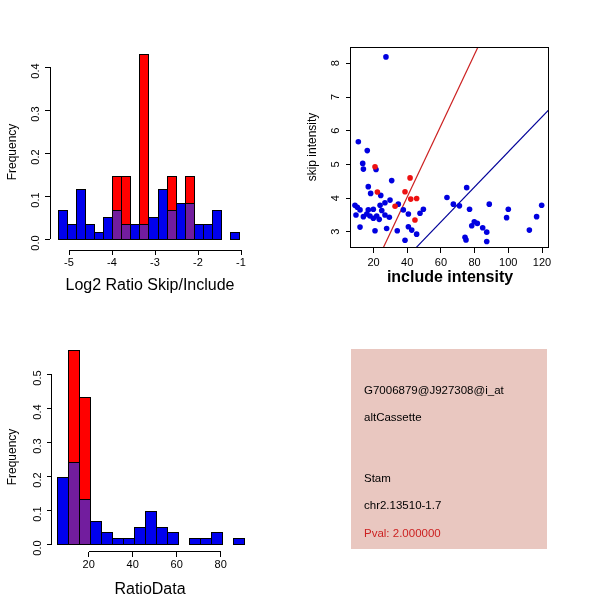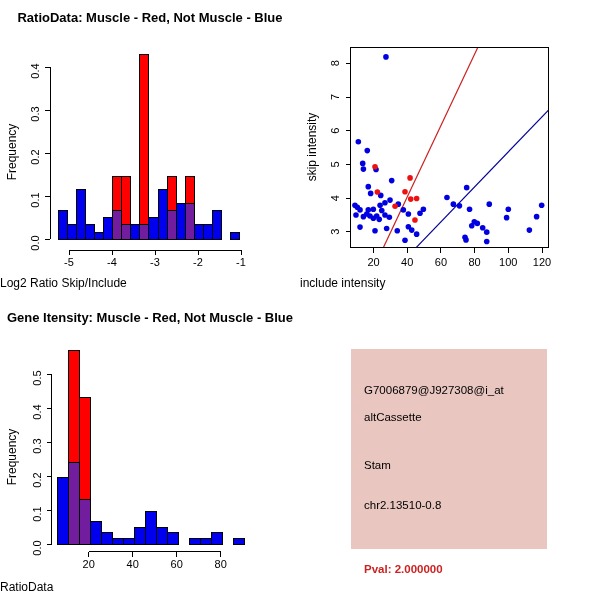--- a/index.html
+++ b/index.html
@@ -3,28 +3,28 @@
 <meta charset="utf-8">
 <style>
   html,body{margin:0;padding:0;background:#fff;}
   .stage{position:relative;width:600px;height:600px;background:#ffffff;overflow:hidden;
          font-family:"Liberation Sans",sans-serif;color:#000;}
   .panel{position:absolute;width:300px;height:300px;}
   #p1{left:0;top:0;} #p2{left:300px;top:0;} #p3{left:0;top:300px;} #p4{left:300px;top:300px;}
   .plot{position:absolute;left:0;top:0;}
   .ptitle{position:absolute;top:10px;left:0;width:300px;text-align:center;
           font-weight:bold;font-size:13px;letter-spacing:0px;white-space:nowrap;}
-  .xlab{position:absolute;left:0;width:300px;font-size:12px;}
+  .xlab{position:absolute;left:0;width:300px;text-align:center;font-size:16px;}
   .ylab{position:absolute;left:-138px;width:300px;text-align:center;font-size:12px;
         transform:rotate(-90deg);}
-  #p1 .xlab{top:276px;} #p2 .xlab{top:276px;} #p3 .xlab{top:280px;}
+  #p1 .xlab{top:276px;} #p2 .xlab{top:268px;font-weight:bold;} #p3 .xlab{top:280px;}
   #p1 .ylab{top:145px;} #p2 .ylab{top:140px;} #p3 .ylab{top:150px;}
   .infobox{position:absolute;left:51px;top:49px;width:196px;height:200px;}
   .iline{position:absolute;left:13px;font-size:11.5px;white-space:nowrap;}
-  .pval{font-weight:bold;margin-top:36px;}
+  .pval{font-weight:normal;}
 </style>
 </head>
 <body>
 
 <div class="stage">
 
   <div class="panel" id="p1">
     <svg class="plot" id="svg-p1" width="300" height="300">
         <line x1="50" y1="239" x2="50" y2="67" stroke="#000000" stroke-width="1" shape-rendering="crispEdges"></line>
         <line x1="45" y1="239" x2="50" y2="239" stroke="#000000" stroke-width="1" shape-rendering="crispEdges"></line>
@@ -66,21 +66,20 @@
         <rect x="167.04" y="210.62" width="9.03" height="28.379999999999995" fill="#721d9e" stroke="#000" stroke-width="1" shape-rendering="crispEdges"></rect>
         <rect x="167.04" y="176.65" width="9.03" height="33.97" fill="#ff0000" stroke="#000" stroke-width="1" shape-rendering="crispEdges"></rect>
         <rect x="176.07" y="203.74" width="9.03" height="35.25999999999999" fill="#0000ee" stroke="#000" stroke-width="1" shape-rendering="crispEdges"></rect>
         <rect x="185.1" y="203.74" width="9.03" height="35.25999999999999" fill="#721d9e" stroke="#000" stroke-width="1" shape-rendering="crispEdges"></rect>
         <rect x="185.1" y="176.65" width="9.03" height="27.090000000000003" fill="#ff0000" stroke="#000" stroke-width="1" shape-rendering="crispEdges"></rect>
         <rect x="194.13" y="224.81" width="9.03" height="14.189999999999998" fill="#0000ee" stroke="#000" stroke-width="1" shape-rendering="crispEdges"></rect>
         <rect x="203.16" y="224.81" width="9.03" height="14.189999999999998" fill="#0000ee" stroke="#000" stroke-width="1" shape-rendering="crispEdges"></rect>
         <rect x="212.19" y="210.62" width="9.03" height="28.379999999999995" fill="#0000ee" stroke="#000" stroke-width="1" shape-rendering="crispEdges"></rect>
         <rect x="230.24999999999997" y="232.12" width="9.03" height="6.8799999999999955" fill="#0000ee" stroke="#000" stroke-width="1" shape-rendering="crispEdges"></rect>
       </svg>
-    <div class="ptitle">RatioData: Muscle - Red, Not Muscle - Blue</div>
     <div class="xlab">Log2 Ratio Skip/Include</div>
     <div class="ylab">Frequency</div>
   </div>
 
   <div class="panel" id="p2">
     <svg class="plot" id="svg-p2" width="300" height="300">
         <line x1="73.5" y1="247.639" x2="73.5" y2="252.639" stroke="#000000" stroke-width="1" shape-rendering="crispEdges"></line>
         <text x="73.5" y="265.639" text-anchor="middle" font-size="11" font-family="&quot;Liberation Sans&quot;, sans-serif" fill="#000000">20</text>
         <line x1="107.2" y1="247.639" x2="107.2" y2="252.639" stroke="#000000" stroke-width="1" shape-rendering="crispEdges"></line>
         <text x="107.2" y="265.639" text-anchor="middle" font-size="11" font-family="&quot;Liberation Sans&quot;, sans-serif" fill="#000000">40</text>
@@ -215,28 +214,27 @@
         <rect x="123.9" y="238.56" width="11" height="5.439999999999998" fill="#0000ee" stroke="#000" stroke-width="1" shape-rendering="crispEdges"></rect>
         <rect x="134.9" y="227.68" width="11" height="16.319999999999993" fill="#0000ee" stroke="#000" stroke-width="1" shape-rendering="crispEdges"></rect>
         <rect x="145.9" y="211.01999999999998" width="11" height="32.98000000000002" fill="#0000ee" stroke="#000" stroke-width="1" shape-rendering="crispEdges"></rect>
         <rect x="156.9" y="227.68" width="11" height="16.319999999999993" fill="#0000ee" stroke="#000" stroke-width="1" shape-rendering="crispEdges"></rect>
         <rect x="167.9" y="232.78" width="11" height="11.219999999999999" fill="#0000ee" stroke="#000" stroke-width="1" shape-rendering="crispEdges"></rect>
         <rect x="189.9" y="238.56" width="11" height="5.439999999999998" fill="#0000ee" stroke="#000" stroke-width="1" shape-rendering="crispEdges"></rect>
         <rect x="200.9" y="238.56" width="11" height="5.439999999999998" fill="#0000ee" stroke="#000" stroke-width="1" shape-rendering="crispEdges"></rect>
         <rect x="211.90000000000003" y="232.78" width="11" height="11.219999999999999" fill="#0000ee" stroke="#000" stroke-width="1" shape-rendering="crispEdges"></rect>
         <rect x="233.90000000000003" y="238.56" width="11" height="5.439999999999998" fill="#0000ee" stroke="#000" stroke-width="1" shape-rendering="crispEdges"></rect>
       </svg>
-    <div class="ptitle">Gene Itensity: Muscle - Red, Not Muscle - Blue</div>
     <div class="xlab">RatioData</div>
     <div class="ylab">Frequency</div>
   </div>
 
   <div class="panel" id="p4">
     <div class="infobox" id="infobox" style="background: rgb(233, 199, 192);">
       <div class="iline" style="top:35px">G7006879@J927308@i_at</div>
       <div class="iline" style="top:62px">altCassette</div>
-      <div class="iline" style="top:110px">Stam</div>
-      <div class="iline" style="top:150px">chr2.13510-0.8</div>
+      <div class="iline" style="top:123px">Stam</div>
+      <div class="iline" style="top:150px">chr2.13510-1.7</div>
       <div class="iline pval" style="top: 178px; color: rgb(204, 34, 34);" id="pval-line">Pval: 2.000000</div>
     </div>
   </div>
 
 </div>
 
 </body></html>

